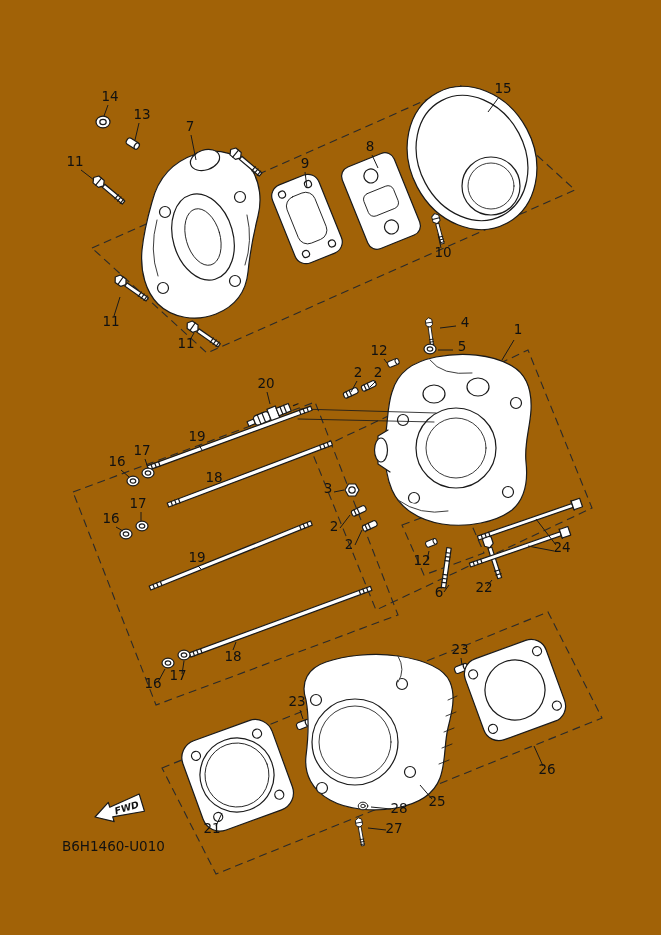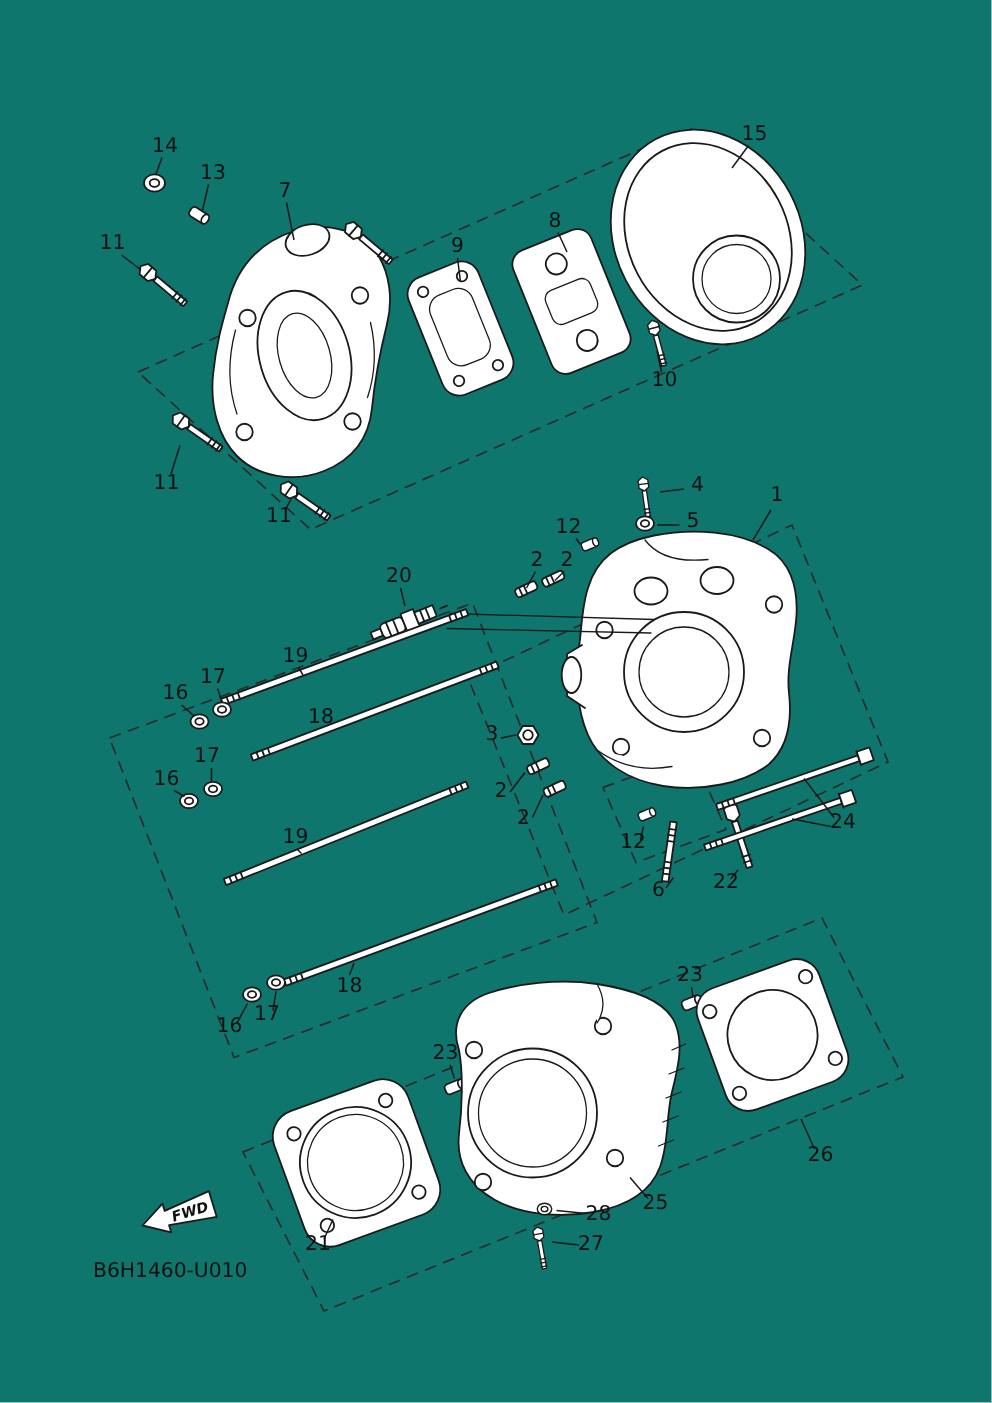--- a/index.html
+++ b/index.html
@@ -1,16 +1,16 @@
 <!DOCTYPE html>
 <html><head>
 <meta charset="utf-8">
 <style>
   html,body{margin:0;padding:0;background:#ffffff;}
-  .page{position:relative;width:661px;height:935px;background:#0f766e;overflow:hidden;font-family:"DejaVu Sans",sans-serif;}
+  .page{position:relative;width:661px;height:935px;background:#a16207;overflow:hidden;font-family:"DejaVu Sans",sans-serif;}
   svg{display:block;}
   .boxes polygon{fill:none;stroke:#2a2a2a;stroke-width:1.1;stroke-dasharray:8 5;}
   .parts{fill:#ffffff;stroke:#1a1a1a;stroke-width:1.2;stroke-linejoin:round;stroke-linecap:round;}
   .parts .thin{stroke-width:0.85;}
   .outline{fill:#ffffff;stroke:#1a1a1a;stroke-width:1.2;stroke-linejoin:round;}
   #leader-lines line{stroke:#1a1a1a;stroke-width:1;}
   #callout-labels text{font-family:"DejaVu Sans",sans-serif;font-size:13.5px;fill:#111;stroke:none;text-anchor:middle;}
   .svgtext{font-family:"DejaVu Sans",sans-serif;fill:#111;stroke:none;}
 </style>
 </head>

